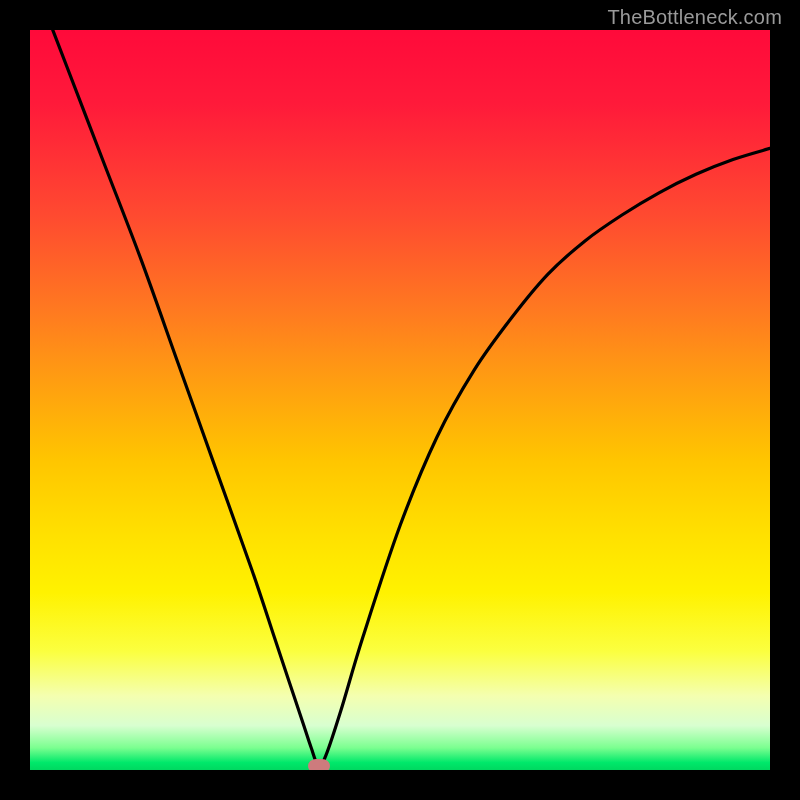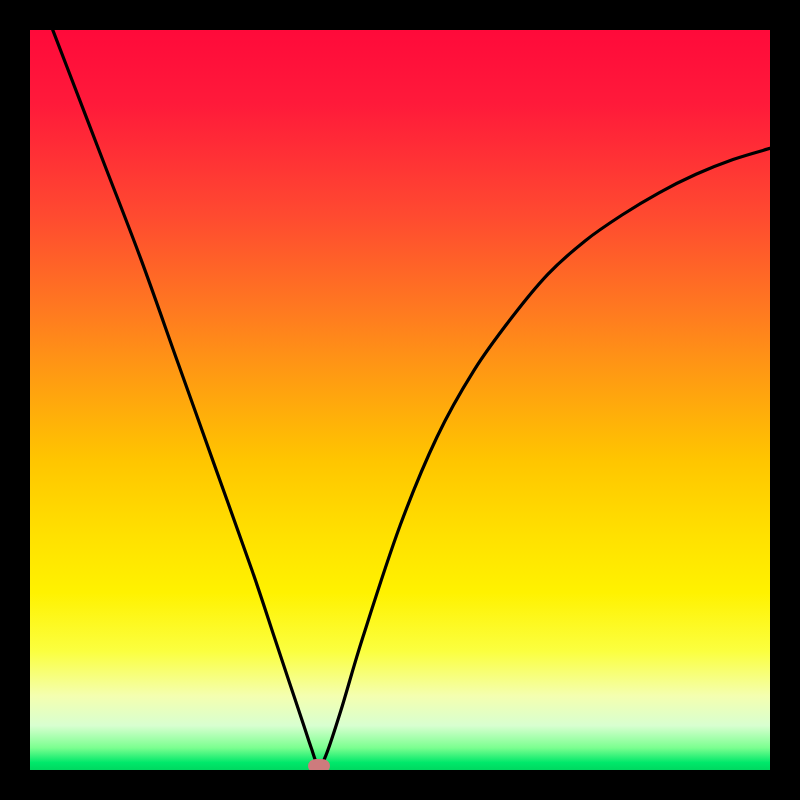--- a/index.html
+++ b/index.html
@@ -73,13 +73,14 @@
 <body>
 
 <div class="frame">
   <div class="plot-area">
     <div class="gradient"></div>
     <svg class="curve" viewBox="0 0 740 740" preserveAspectRatio="none">
       <path id="curve-path" fill="none" stroke="#000" stroke-width="3.2" stroke-linecap="round" stroke-linejoin="round" d="M 0,-59.200000000000045 C 6.166666666666667,-43.1666666666667 24.666666666666664,4.933333333333316 37,37 C 49.333333333333336,69.06666666666669 61.666666666666664,101.13333333333338 74,133.20000000000005 C 86.33333333333333,165.2666666666667 98.66666666666667,196.10000000000005 111,229.40000000000003 C 123.33333333333333,262.70000000000005 135.66666666666666,298.4666666666666 148,332.99999999999994 C 160.33333333333334,367.5333333333333 172.66666666666666,402.06666666666666 185,436.6 C 197.33333333333334,471.1333333333334 212.13333333333333,511.83333333333337 222,540.2 C 231.86666666666667,568.5666666666667 238.03333333333336,588.3 244.20000000000002,606.8 C 250.36666666666667,625.3 254.06666666666666,636.4000000000001 259,651.2 C 263.93333333333334,666 270.1,684.5 273.8,695.6 C 277.5,706.7 278.73333333333335,711.0166666666667 281.2,717.8 C 283.66666666666663,724.5833333333333 286.1333333333333,735.0666666666666 288.6,736.3 C 291.0666666666667,737.5333333333333 292.3,734.45 296,725.2 C 299.7,715.95 304.6333333333333,700.5333333333333 310.8,680.8 C 316.9666666666667,661.0666666666666 323.1333333333333,637.6333333333333 333,606.8 C 342.8666666666667,575.9666666666666 357.66666666666663,529.0999999999999 370,495.79999999999995 C 382.33333333333337,462.49999999999994 394.66666666666674,432.9 407.00000000000006,407 C 419.33333333333337,381.1 431.6666666666667,360.1333333333333 444,340.4 C 456.3333333333333,320.66666666666663 468.6666666666667,304.6333333333333 481,288.6 C 493.3333333333333,272.5666666666667 505.6666666666667,257.15 518,244.2 C 530.3333333333334,231.24999999999997 542.6666666666666,220.76666666666665 555,210.89999999999998 C 567.3333333333334,201.0333333333333 579.6666666666666,193.01666666666668 592,185 C 604.3333333333334,176.98333333333332 616.6666666666666,169.5833333333333 629,162.79999999999995 C 641.3333333333334,156.01666666666662 653.6666666666666,149.84999999999994 666,144.29999999999995 C 678.3333333333334,138.74999999999997 690.6666666666666,133.81666666666666 703,129.5 C 715.3333333333334,125.18333333333334 733.8333333333334,120.24999999999999 740,118.39999999999998"></path>
     </svg>
     <div id="marker" class="marker" style="left: 288.6px; top: 736.3px;"></div>
   </div>
+  <div class="watermark">TheBottleneck.com</div>
 </div>
 
 </body></html>

